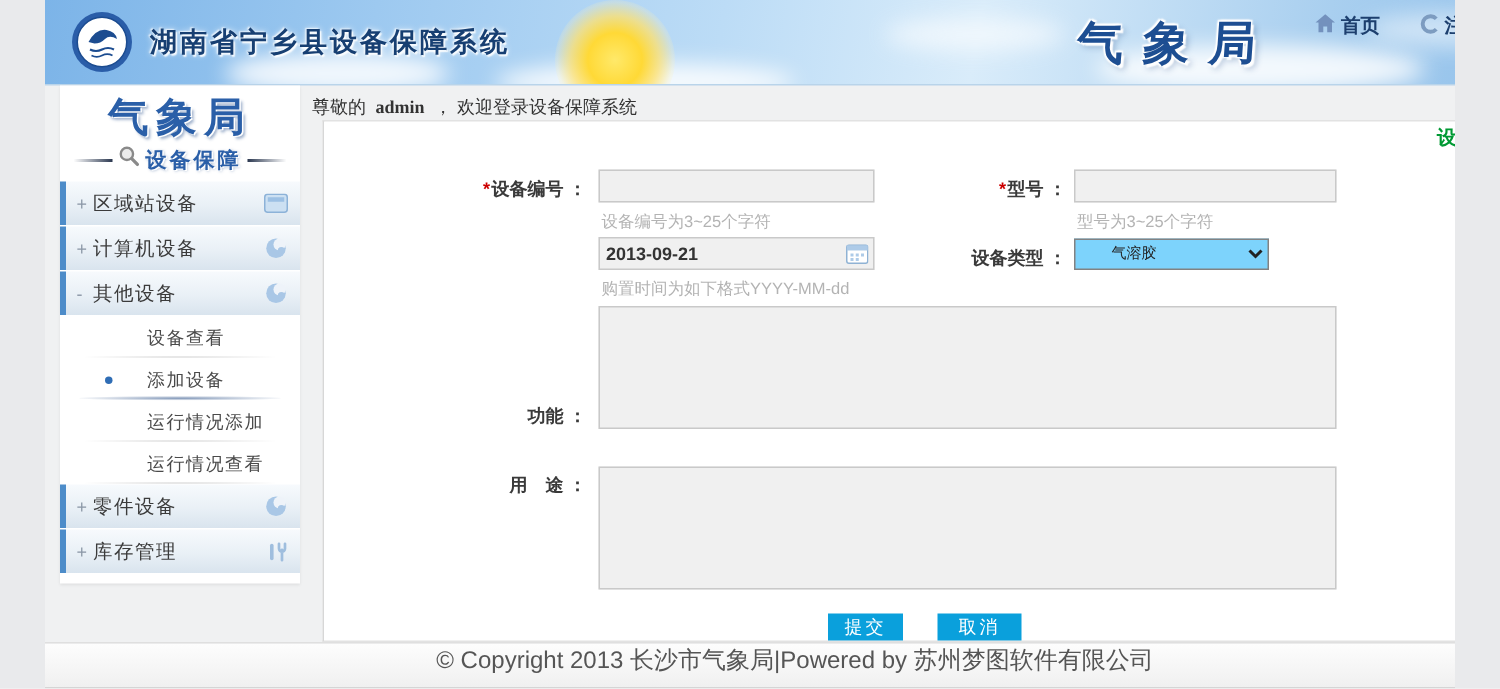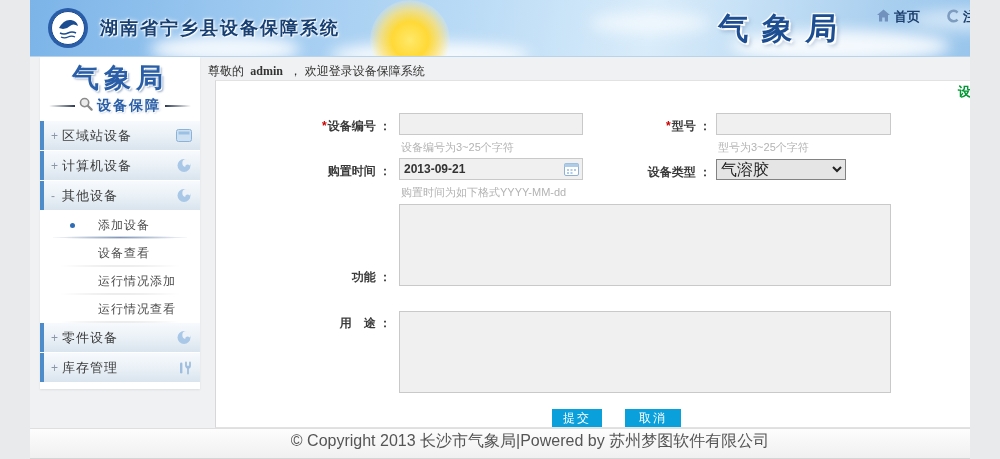--- a/index.html
+++ b/index.html
@@ -69,22 +69,22 @@
   .panel { position:absolute; left:185px; top:80px; width:800px; height:348px; background:#fff;
     border:1px solid #e2e2e2; border-left:1px solid #d7d7d7; }
   .form-title { position:absolute; left:0; top:2px; width:100%; text-align:right;
     font-size:13px; font-weight:bold; color:#009933; letter-spacing:1px; }
   .lbl { position:absolute; font-size:12px; font-weight:bold; color:#3a3a3a; text-align:right; }
   .req { color:#cc0000; margin-right:1px; }
   .inp { position:absolute; background:#f0f0f0; border:1px solid #c9c9c9; font-size:12px; color:#333;
     padding:0 4px; font-family:"Liberation Sans","DejaVu Sans",sans-serif; }
   .hint { position:absolute; font-size:11px; color:#b3b3b3; }
   .cal-btn { position:absolute; cursor:pointer; display:flex; }
-  .sel { position:absolute; font-size:16px; color:#222; border:1px solid #828282; background:#e5e5e5;
-    font-family:"Liberation Sans","DejaVu Sans",sans-serif; }
+  .sel { position:absolute; font-size:10px; color:#222; border:1px solid #828282; background:#7dd3fc;
+    font-family:"Liberation Sans","DejaVu Sans",sans-serif;padding-left:20px; }
   textarea.inp { resize:none; }
   .btn { position:absolute; height:18px; line-height:18px; text-align:center; background:#0aa0dc; color:#fff;
     font-size:12px; border:none; cursor:pointer; letter-spacing:2px; padding:0; }
 
   
   .scrollbar-track { position:absolute; left:987px; top:84px; width:7px; height:342px;
     background:#f4f4f4; border:1px solid #dcdcdc; border-radius:3px; }
   .scrollbar-thumb { position:absolute; left:1px; top:2px; width:3px; height:52px; background:#b7b7b7; border-radius:2px; cursor:pointer; }
 
   
@@ -189,26 +189,26 @@
         <span class="mi-icon">
           <svg width="16" height="15" viewBox="0 0 16 15">
             <circle cx="8" cy="7.5" r="6.5" fill="#a9c7e6"></circle>
             <circle cx="10.3" cy="5" r="4" fill="#eef3f9"></circle>
             <circle cx="11.6" cy="9" r="2.4" fill="#a9c7e6"></circle>
           </svg>
         </span>
       </div>
 
       <div class="submenu">
+        <div class="submenu-item">
+          <span>设备查看</span>
+        </div>
         <div class="submenu-item selected">
           <span class="bullet"></span>
           <span>添加设备</span>
-        </div>
-        <div class="submenu-item">
-          <span>设备查看</span>
         </div>
         <div class="submenu-item">
           <span>运行情况添加</span>
         </div>
         <div class="submenu-item">
           <span>运行情况查看</span>
         </div>
       </div>
 
       <div class="menu-item">
@@ -238,21 +238,20 @@
   <div class="panel">
     <div class="form-title">设备信息</div>
 
     <div class="lbl" style="left:30px; top:37px; width:145px;"><span class="req">*</span><span>设备编号 ：</span></div>
     <input class="inp" style="left: 183px; top: 32px; width: 184px; height: 22px;" value="">
     <div class="lbl" style="left:400px; top:37px; width:95px;"><span class="req">*</span><span>型号 ：</span></div>
     <input class="inp" style="left: 500px; top: 32px; width: 175px; height: 22px;" value="">
     <div class="hint" style="left:185px; top:59px;">设备编号为3~25个字符</div>
     <div class="hint" style="left:502px; top:59px;">型号为3~25个字符</div>
 
-    <div class="lbl" style="left:30px; top:82px; width:145px;">购置时间 ：</div>
     <input class="inp" style="left: 183px; top: 77px; width: 184px; height: 22px; font-weight: bold;" value="2013-09-21">
     <span class="cal-btn" style="left:348px; top:81px;">
       <svg width="15" height="14" viewBox="0 0 15 14">
         <rect x="0.5" y="1.5" width="14" height="12" rx="1.5" fill="#ffffff" stroke="#8fb2d4"></rect>
         <rect x="0.5" y="1.5" width="14" height="3.5" fill="#aecbe8"></rect>
         <rect x="3" y="7" width="2" height="2" fill="#aecbe8"></rect>
           <rect x="6.5" y="7" width="2" height="2" fill="#aecbe8"></rect>
           <rect x="10" y="7" width="2" height="2" fill="#aecbe8"></rect>
         <rect x="3" y="10" width="2" height="2" fill="#aecbe8"></rect>
           <rect x="6.5" y="10" width="2" height="2" fill="#aecbe8"></rect>

